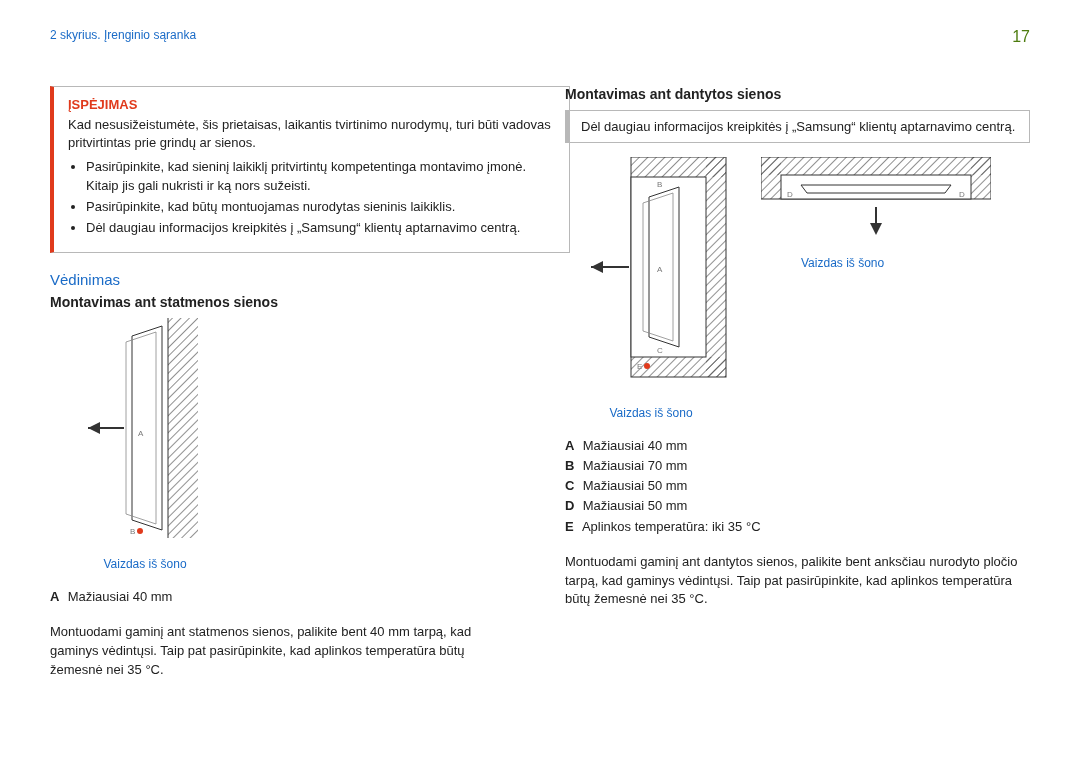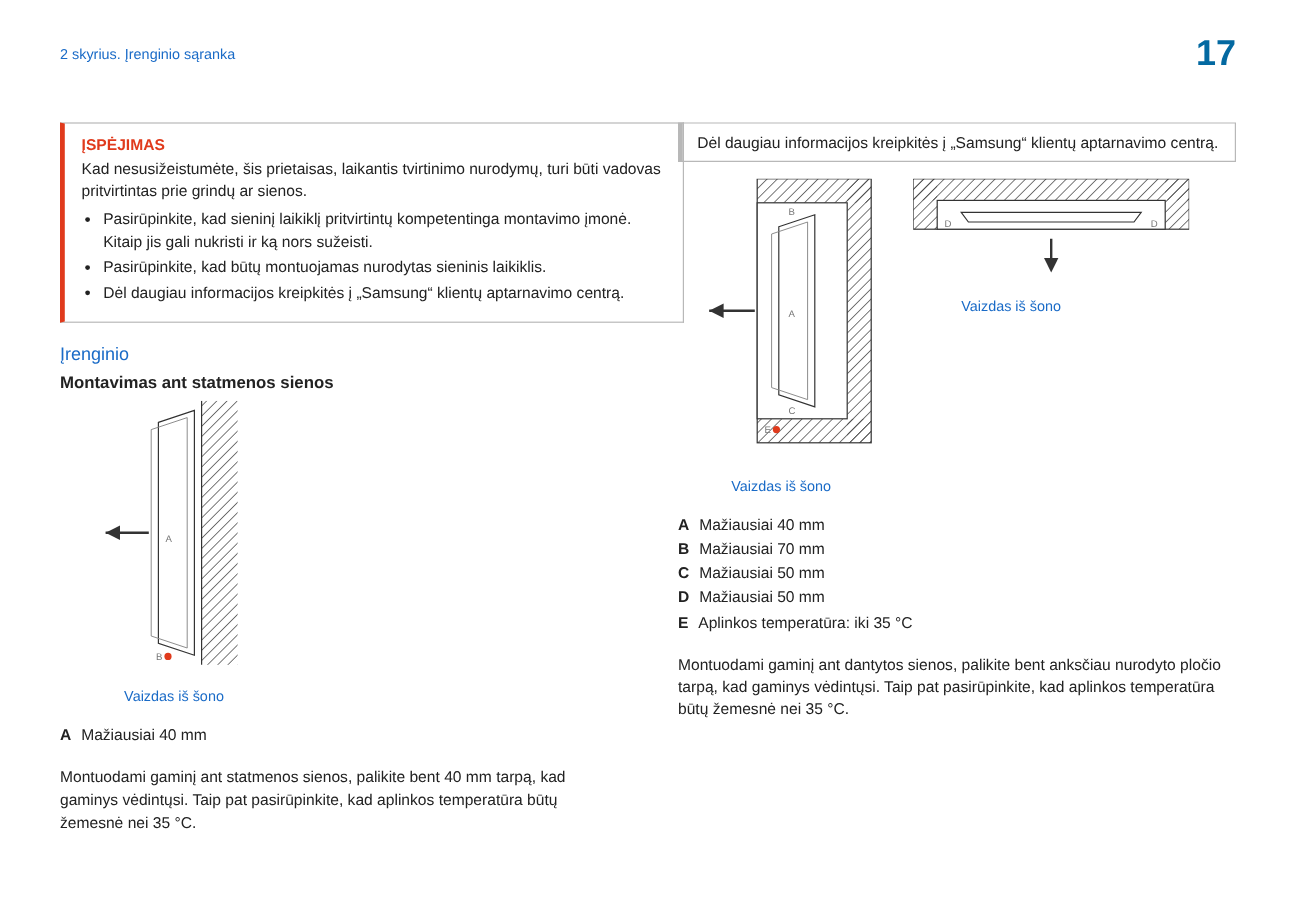--- a/index.html
+++ b/index.html
@@ -11,31 +11,31 @@
     width: 1080px;
     height: 763px;
     position: relative;
   }
   .page {
     padding: 28px 50px 30px 50px;
   }
   .top-bar {
     display: flex;
     justify-content: space-between;
-    align-items: center;
+    align-items: flex-start;
     margin-bottom: 40px;
   }
   .chapter {
     color: #1a6bc7;
     font-size: 12px;
   }
   .page-num {
-    color: #0369a1;
-    font-size: 30px;
-    font-weight: 700;
+    color: #4d7c0f;
+    font-size: 16px;
+    font-weight: 400;
   }
   .columns {
     display: flex;
     gap: 50px;
   }
   .col {
     flex: 1;
     min-width: 0;
   }
   .h1 {
@@ -135,21 +135,21 @@
       <div class="warn-box">
         <div class="warn-title">ĮSPĖJIMAS</div>
         <div class="warn-lead">Kad nesusižeistumėte, šis prietaisas, laikantis tvirtinimo nurodymų, turi būti vadovas pritvirtintas prie grindų ar sienos.</div>
         <ul>
           <li>Pasirūpinkite, kad sieninį laikiklį pritvirtintų kompetentinga montavimo įmonė. Kitaip jis gali nukristi ir ką nors sužeisti.</li>
           <li>Pasirūpinkite, kad būtų montuojamas nurodytas sieninis laikiklis.</li>
           <li>Dėl daugiau informacijos kreipkitės į „Samsung“ klientų aptarnavimo centrą.</li>
         </ul>
       </div>
 
-      <div class="h2">Įrenginio</div>
+      <div class="h2">Vėdinimas</div>
       <div class="h3">Montavimas ant statmenos sienos</div>
 
       <div class="fig-wrap">
         <svg width="150" height="230">
 
           <defs>
             <pattern id="h1" width="6" height="6" patternUnits="userSpaceOnUse" patternTransform="rotate(45)">
               <line x1="0" y1="0" x2="0" y2="6" stroke="#444" stroke-width="1.2"></line>
             </pattern>
           </defs>
@@ -172,20 +172,21 @@
       <div class="legend">
         <div><span class="lk">A</span> <span>Mažiausiai 40 mm</span></div>
       </div>
 
       <div class="para">Montuodami gaminį ant statmenos sienos, palikite bent 40 mm tarpą, kad gaminys vėdintųsi. Taip pat pasirūpinkite, kad aplinkos temperatūra būtų žemesnė nei 35 °C.</div>
 
     </div>
 
     <div class="col">
 
+      <div class="h3">Montavimas ant dantytos sienos</div>
 
       <div class="info-box">Dėl daugiau informacijos kreipkitės į „Samsung“ klientų aptarnavimo centrą.</div>
 
       <div class="fig-wrap-2">
 
         <div>
           <svg width="160" height="240">
             <defs>
               <pattern id="h2" width="6" height="6" patternUnits="userSpaceOnUse" patternTransform="rotate(45)">
                 <line x1="0" y1="0" x2="0" y2="6" stroke="#444" stroke-width="1.2"></line>

